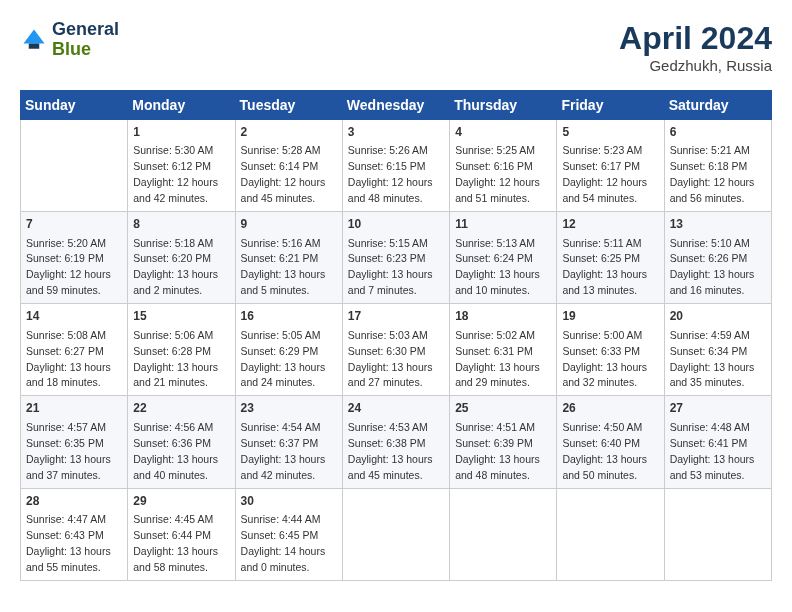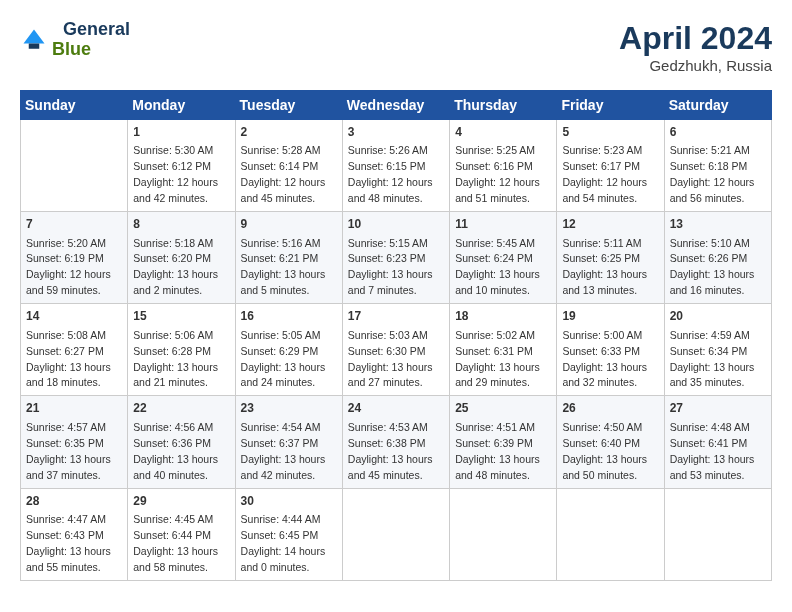--- a/index.html
+++ b/index.html
@@ -91,21 +91,21 @@
 <body>
 
 <div class="header">
   <div class="logo">
     <svg class="logo-icon" viewBox="0 0 32 32">
       <polygon points="16,4 28,20 4,20" fill="#2196F3"></polygon>
       <rect x="10" y="20" width="12" height="6" fill="#1a3a5c"></rect>
     </svg>
     <div>
       <div class="logo-text">
-        <span style="color:#1a3a5c;margin-left:11px;">General</span><br><span class="logo-blue">Blue</span>
+        <span style="color:#1a3a5c;">General</span><br><span class="logo-blue">Blue</span>
       </div>
     </div>
   </div>
   <div class="title-block">
     <div class="month-title">April 2024</div>
     <div class="location">Gedzhukh, Russia</div>
   </div>
 </div>
 
 <table>
@@ -158,21 +158,21 @@
 Daylight: 13 hours
 and 2 minutes.</span></td>
         <td><span class="day-num">9</span><span class="day-info" style="white-space: pre-line;">Sunrise: 5:16 AM
 Sunset: 6:21 PM
 Daylight: 13 hours
 and 5 minutes.</span></td>
         <td><span class="day-num">10</span><span class="day-info" style="white-space: pre-line;">Sunrise: 5:15 AM
 Sunset: 6:23 PM
 Daylight: 13 hours
 and 7 minutes.</span></td>
-        <td><span class="day-num">11</span><span class="day-info" style="white-space: pre-line;">Sunrise: 5:45 AM
+        <td><span class="day-num">11</span><span class="day-info" style="white-space: pre-line;">Sunrise: 5:13 AM
 Sunset: 6:24 PM
 Daylight: 13 hours
 and 10 minutes.</span></td>
         <td><span class="day-num">12</span><span class="day-info" style="white-space: pre-line;">Sunrise: 5:11 AM
 Sunset: 6:25 PM
 Daylight: 13 hours
 and 13 minutes.</span></td>
         <td><span class="day-num">13</span><span class="day-info" style="white-space: pre-line;">Sunrise: 5:10 AM
 Sunset: 6:26 PM
 Daylight: 13 hours

